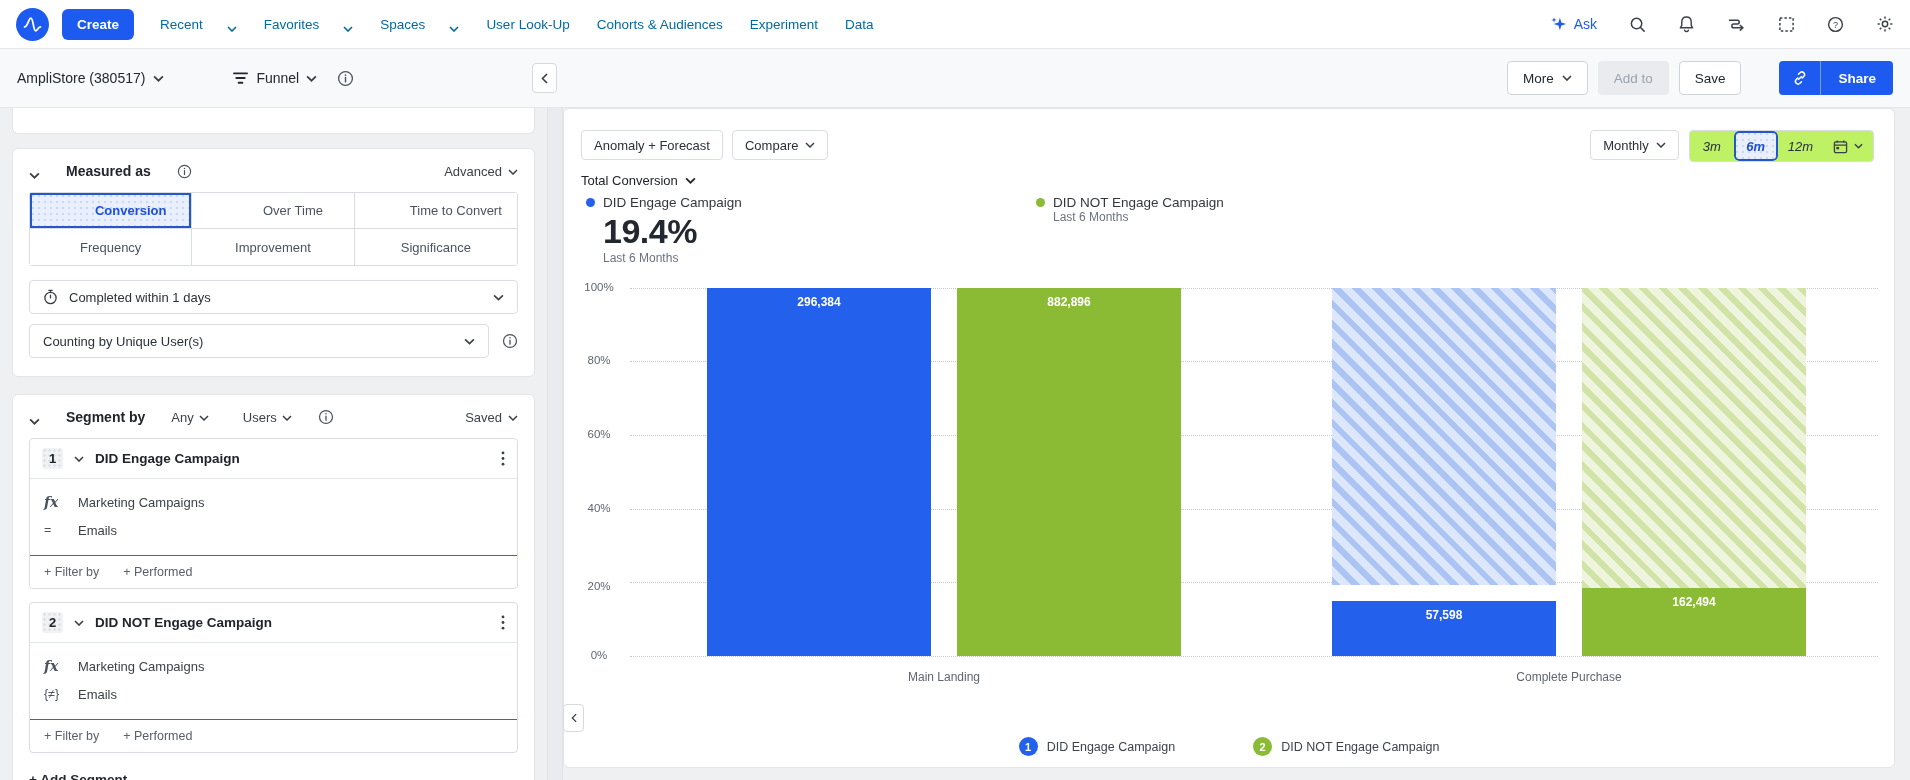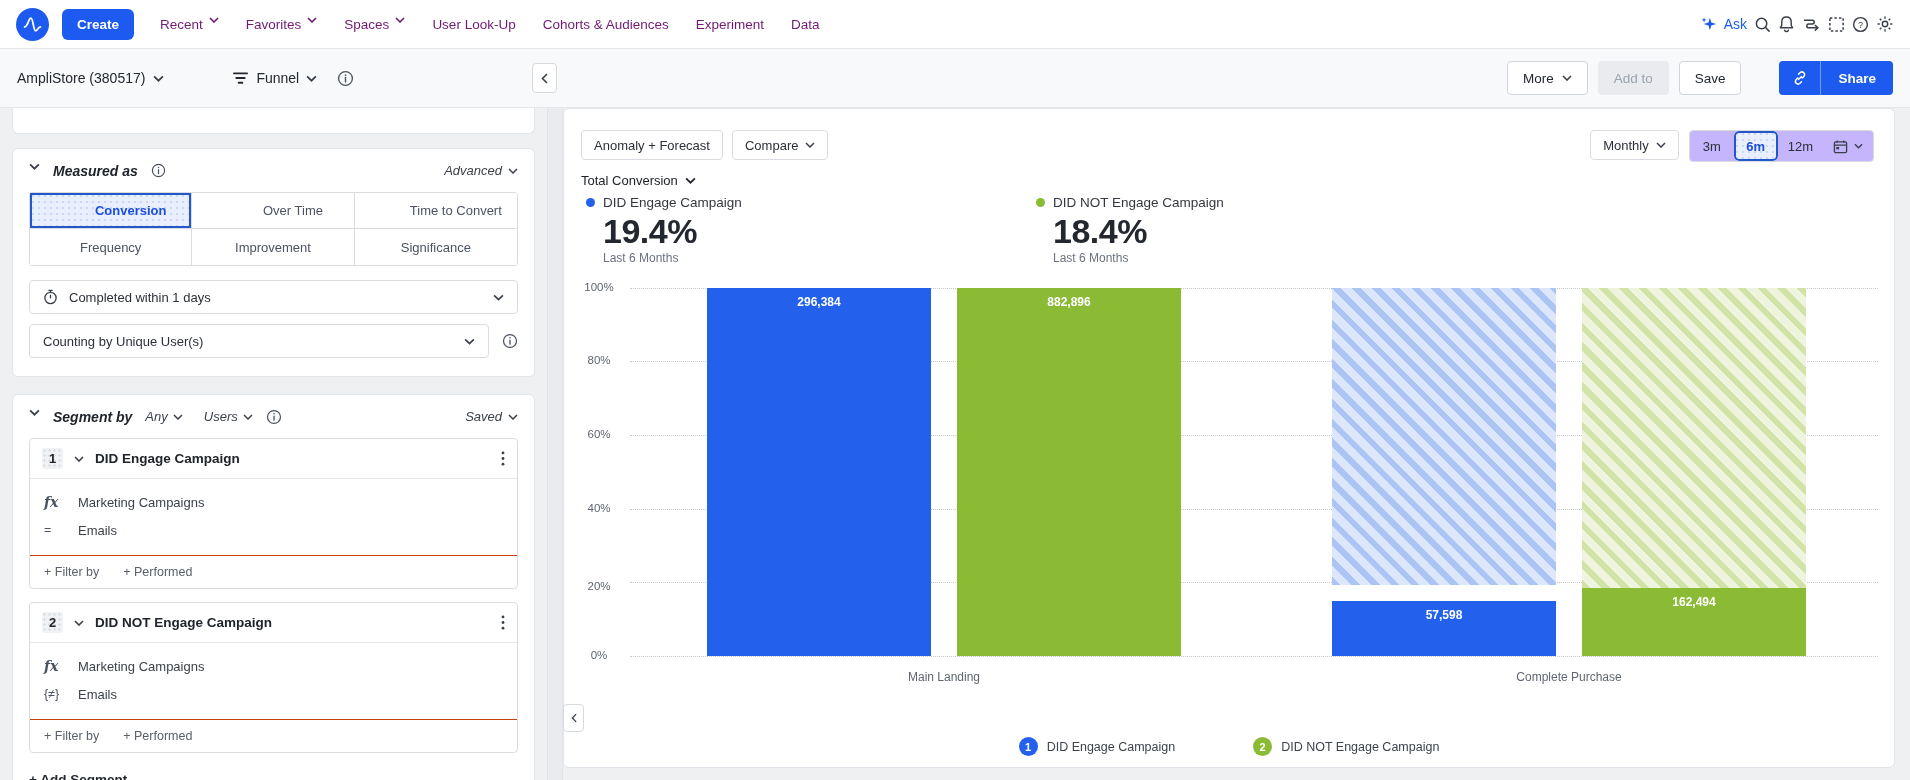--- a/index.html
+++ b/index.html
@@ -10,22 +10,22 @@
 
   
   .topnav { height:49px; background:#fff; border-bottom:1px solid #e4e7ea;
     display:flex; align-items:center; padding:0 16px; }
   .logo { width:33px; height:33px; border-radius:50%; background:#1d5bf0;
     display:flex; align-items:center; justify-content:center; flex:0 0 auto; }
   .btn-create { margin-left:13px; background:#1d5bf0; color:#fff; border:none;
     border-radius:6px; height:31px; padding:0 15px; font-size:13.5px; font-weight:bold;
     font-family:inherit; cursor:pointer; }
   .nav-items { display:flex; align-items:center; gap:27px; margin-left:26px; }
-  .nav-item { display:flex; align-items:flex-start; gap:6px; font-size:13.5px; color:#701a75; cursor:pointer; }
-  .nav-right { margin-left:auto; display:flex; align-items:center; gap:7px; }
+  .nav-item { display:flex; align-items:flex-end; gap:24px; font-size:13.5px; color:#0369a1; cursor:pointer; }
+  .nav-right { margin-left:auto; display:flex; align-items:center; gap:32px; }
   .ask { display:flex; align-items:center; gap:6px; color:#1d5bf0; font-size:14px; cursor:pointer; }
   .icon-btn { color:#3a4049; cursor:pointer; display:flex; align-items:center; }
 
   
   .toolbar { position:relative; height:59px; background:#f8f9fa; border-bottom:1px solid #e4e7ea;
     display:flex; align-items:center; padding:0 17px; }
   .project { display:flex; align-items:center; gap:8px; font-size:14px; cursor:pointer; }
   .funnel-sel { display:flex; align-items:center; gap:7px; font-size:14px; margin-left:68px; cursor:pointer; }
   .tb-info { margin-left:20px; }
   .collapse-btn { position:absolute; left:532px; top:14px; width:25px; height:30px;
@@ -46,21 +46,21 @@
   .content { display:flex; height:672px; }
   .sidebar { width:547px; flex:0 0 auto; padding:0 12px; overflow:hidden; }
   .resizer { width:16px; flex:0 0 auto; background:#e9ebee; border-left:1px solid #e0e3e7; border-right:1px solid #e0e3e7; }
   .main { flex:1; padding:0 15px 12px 0; }
 
   .card { background:#fff; border:1px solid #e2e5e9; border-radius:6px; }
   .card-sliver { height:26px; border-top:none; border-radius:0 0 6px 6px; }
   .card-measured { margin-top:14px; padding:14px 16px 18px; }
   .card-segment { margin-top:17px; padding:14px 16px; height:400px; }
 
-  .sec-head { display:flex; align-items:flex-start; gap:13px;font-style:italic; }
+  .sec-head { display:flex; align-items:flex-end; gap:26px; }
   .sec-title { font-size:14px; font-weight:bold; color:#20242c; }
   .sec-right { margin-left:auto; display:flex; align-items:center; gap:6px; font-size:13px; color:#3c424b; cursor:pointer; }
   .mini-dd { display:flex; align-items:center; gap:5px; font-size:13px; color:#3c424b; cursor:pointer; }
 
   .tabs { margin-top:13px; display:grid; grid-template-columns:1fr 1fr 1fr;
     border:1px solid #d9dde3; border-radius:3px; }
   .tab { height:36px; display:flex; align-items:center; justify-content:center;
     font-size:13px; color:#4b5361; border-right:1px solid #d9dde3; cursor:pointer; background:#fff; }
   .tab:nth-child(3n) { border-right:none; }
   .tab:nth-child(-n+3) { border-bottom:1px solid #d9dde3;padding-left:40px; }
@@ -90,21 +90,21 @@
   .seg-foot span { cursor:pointer; }
   .add-segment { margin-top:19px; font-size:13.5px; font-weight:bold; color:#23272f; cursor:pointer; }
 
   
   .chart-card { position:relative; height:660px; background:#fff; border:1px solid #e2e5e9;
     border-radius:6px; }
   .ctrl-left { position:absolute; top:21px; left:17px; display:flex; gap:9px; }
   .ctrl-btn { height:30px; padding:0 12px; border:1px solid #d9dde3; border-radius:4px; background:#fff;
     font-size:13px; color:#2b3039; display:inline-flex; align-items:center; gap:7px; font-family:inherit; cursor:pointer; }
   .ctrl-right { position:absolute; top:21px; right:20px; display:flex; gap:10px; }
-  .seg-group { display:flex; border:1px solid #d9dde3; border-radius:4px; background:#c4b5fd; }
+  .seg-group { display:flex; border:1px solid #d9dde3; border-radius:4px; background:#bef264;font-style:italic; }
   .seg-item { min-width:44px; height:30px; padding:0 10px; display:flex; align-items:center; justify-content:center;
     font-size:13px; color:#2b3039; cursor:pointer; gap:6px; }
   .seg-item.active { color:#1d4fd8; font-weight:bold; background:#e9effd;
     background-image:radial-gradient(#c9d8f7 1px, transparent 1.2px); background-size:6px 6px;
     box-shadow:inset 0 0 0 2px #2458c9; border-radius:5px; }
   .metric-sel { position:absolute; top:64px; left:17px; display:flex; align-items:center; gap:7px;
     font-size:13px; color:#20242c; cursor:pointer; }
   .metric { position:absolute; top:86px; }
   .metric-head { display:flex; align-items:center; gap:8px; font-size:13.5px; color:#33383f; }
   .dot { width:9px; height:9px; border-radius:50%; }
@@ -487,21 +487,20 @@
           <span>DID Engage Campaign</span>
         </div>
         <div class="metric-value">19.4%</div>
         <div class="metric-period">Last 6 Months</div>
       </div>
       <div class="metric" style="left:472px">
         <div class="metric-head">
           <span class="dot" style="background: rgb(139, 186, 53);"></span>
           <span>DID NOT Engage Campaign</span>
         </div>
-        <div class="metric-value">18.4%</div>
         <div class="metric-period">Last 6 Months</div>
       </div>
 
       <div class="plot">
         <span class="ytick" style="top:-7px">100%</span>
         <span class="ytick" style="top:66px">80%</span>
         <span class="ytick" style="top:140px">60%</span>
         <span class="ytick" style="top:214px">40%</span>
         <span class="ytick" style="top:292px">20%</span>
         <span class="ytick" style="top:361px">0%</span>

